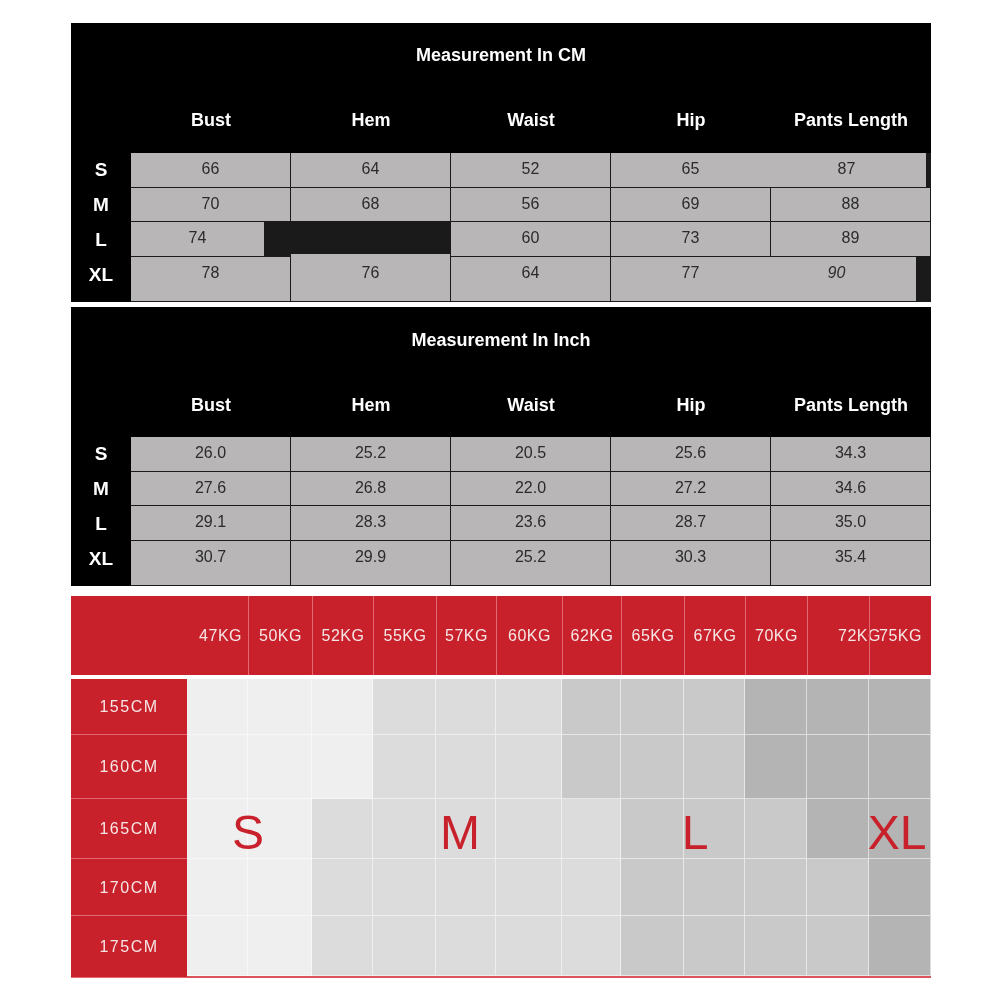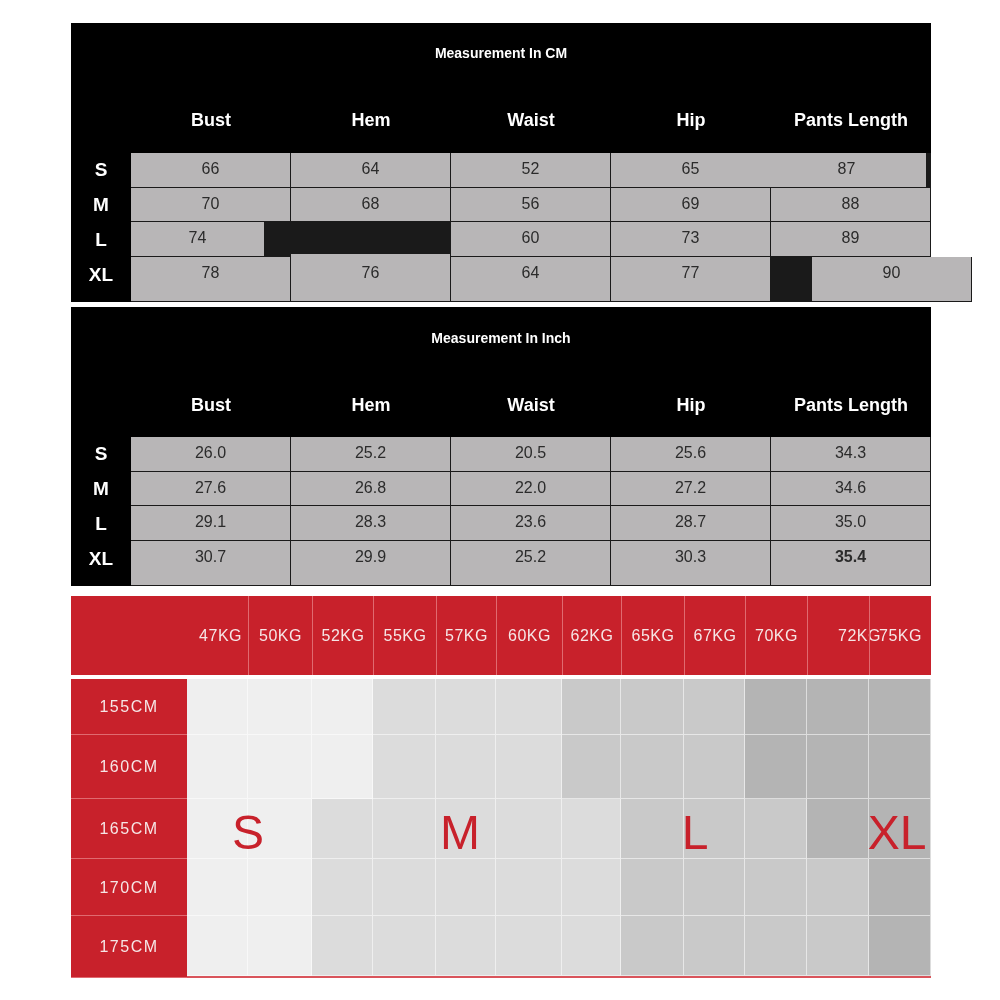--- a/index.html
+++ b/index.html
@@ -5,21 +5,21 @@
   html, body { margin: 0; padding: 0; }
   body {
     width: 1000px; height: 1000px; background: #ffffff; position: relative; overflow: hidden;
     font-family: "Liberation Sans", sans-serif;
   }
   .mtable {
     position: absolute; left: 71px; width: 860px; background: #000;
   }
   .mtable .title {
     position: absolute; left: 0; width: 100%; text-align: center;
-    color: #fff; font-weight: bold; font-size: 14px;
+    color: #fff; font-weight: bold; font-size: 18px;
   }
   .mtable .colhead {
     position: absolute; width: 160px; text-align: center;
     color: #fff; font-weight: bold; font-size: 18px;
   }
   .mtable .rowhead {
     position: absolute; left: 0; width: 60px; text-align: center;
     color: #fff; font-weight: bold; font-size: 19px;
   }
   .mtable .cell {
@@ -94,21 +94,21 @@
   <div class="cell" style="left:60px;  top:199px; width:134px; height:35px; line-height:32px;">74</div>
   <div class="cell" style="left:220px; top:199px; width:160px; height:35px; line-height:32px;margin-top:32px;">72</div>
   <div class="cell" style="left:380px; top:199px; width:160px; height:35px; line-height:32px;">60</div>
   <div class="cell" style="left:540px; top:199px; width:160px; height:35px; line-height:32px;">73</div>
   <div class="cell" style="left:700px; top:199px; width:160px; height:35px; line-height:32px;">89</div>
 
   <div class="cell" style="left:60px;  top:234px; width:160px; height:45px; line-height:32px;">78</div>
   <div class="cell" style="left:220px; top:234px; width:160px; height:45px; line-height:32px;">76</div>
   <div class="cell" style="left:380px; top:234px; width:160px; height:45px; line-height:32px;">64</div>
   <div class="cell" style="left:540px; top:234px; width:160px; height:45px; line-height:32px;">77</div>
-  <div class="cell" style="left:741px; top:234px; width:160px; height:45px; line-height:32px;">90</div>
+  <div class="cell" style="left:686px; top:234px; width:160px; height:45px; line-height:32px;font-style:italic;">90</div>
 </div>
 
 <div class="mtable" style="top:307px; height:279px;">
   <div class="title" style="top:23px;">Measurement In Inch</div>
   <div class="colhead" style="left:60px; top:88px;">Bust</div>
   <div class="colhead" style="left:220px; top:88px;">Hem</div>
   <div class="colhead" style="left:380px; top:88px;">Waist</div>
   <div class="colhead" style="left:540px; top:88px;">Hip</div>
   <div class="colhead" style="left:700px; top:88px;">Pants Length</div>
 
@@ -134,21 +134,21 @@
   <div class="cell" style="left:60px;  top:199px; width:160px; height:35px; line-height:32px;">29.1</div>
   <div class="cell" style="left:220px; top:199px; width:160px; height:35px; line-height:32px;">28.3</div>
   <div class="cell" style="left:380px; top:199px; width:160px; height:35px; line-height:32px;">23.6</div>
   <div class="cell" style="left:540px; top:199px; width:160px; height:35px; line-height:32px;">28.7</div>
   <div class="cell" style="left:700px; top:199px; width:160px; height:35px; line-height:32px;">35.0</div>
 
   <div class="cell" style="left:60px;  top:234px; width:160px; height:45px; line-height:32px;">30.7</div>
   <div class="cell" style="left:220px; top:234px; width:160px; height:45px; line-height:32px;">29.9</div>
   <div class="cell" style="left:380px; top:234px; width:160px; height:45px; line-height:32px;">25.2</div>
   <div class="cell" style="left:540px; top:234px; width:160px; height:45px; line-height:32px;">30.3</div>
-  <div class="cell" style="left:700px; top:234px; width:160px; height:45px; line-height:32px;font-weight:bold;">35.4</div>
+  <div class="cell" style="left:700px; top:234px; width:160px; height:45px; line-height:32px;">35.4</div>
 </div>
 
 <div class="chart" id="size-chart">
   <div class="header"></div>
   <div id="kg-container">
       <div class="kg first" style="left: 116px; width: 61px; text-align: right; padding-right: 6px;">47KG</div>
       <div class="kg" style="left: 177px; width: 64px;">50KG</div>
       <div class="kg" style="left: 241px; width: 61px;">52KG</div>
       <div class="kg" style="left: 302px; width: 63px;">55KG</div>
       <div class="kg" style="left: 365px; width: 60px;">57KG</div>

